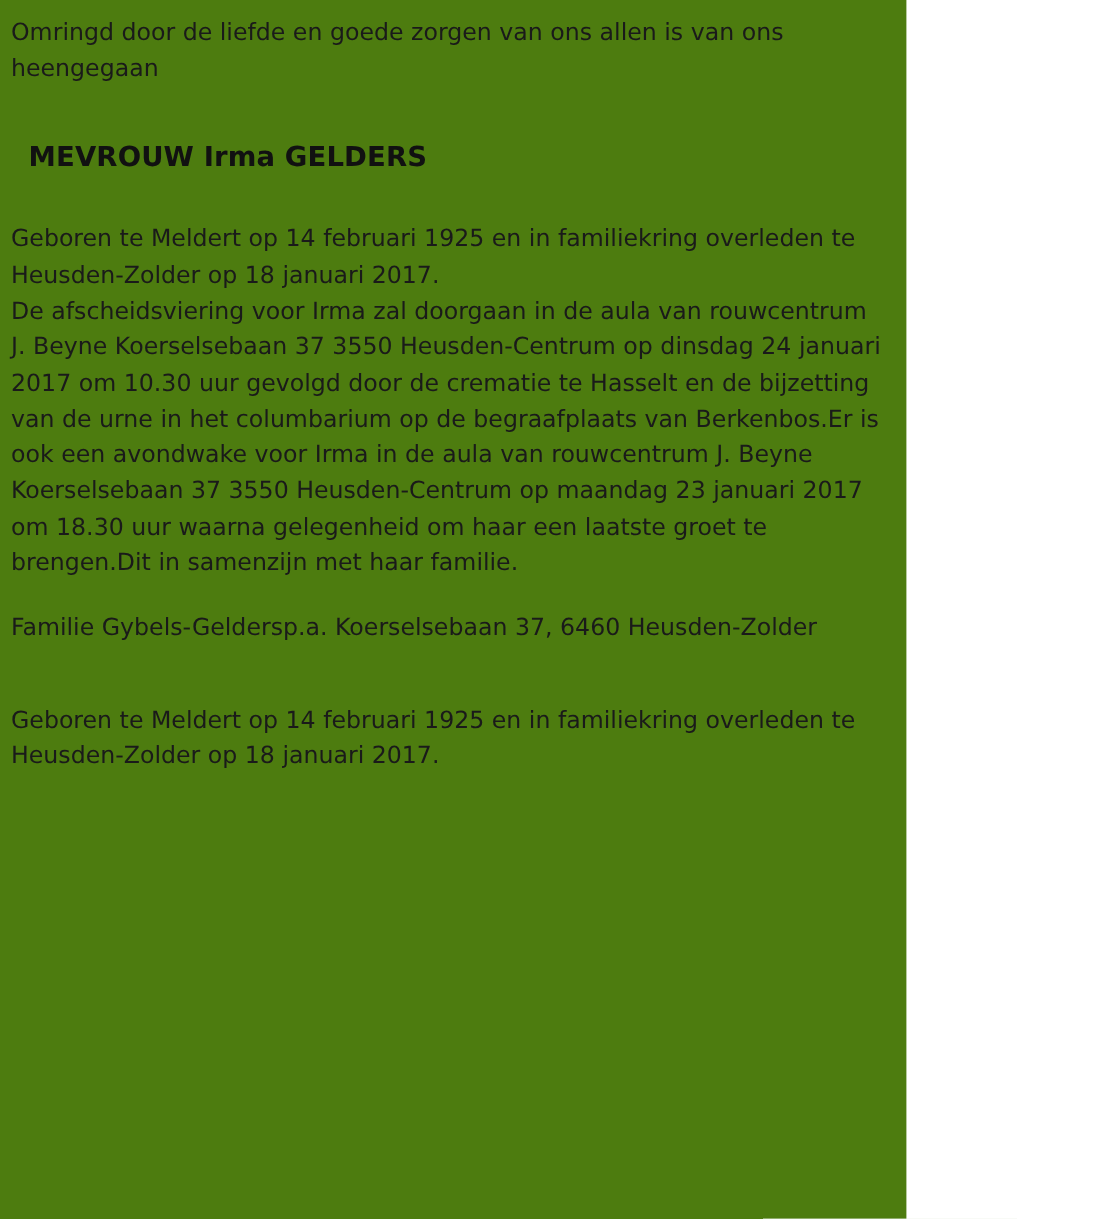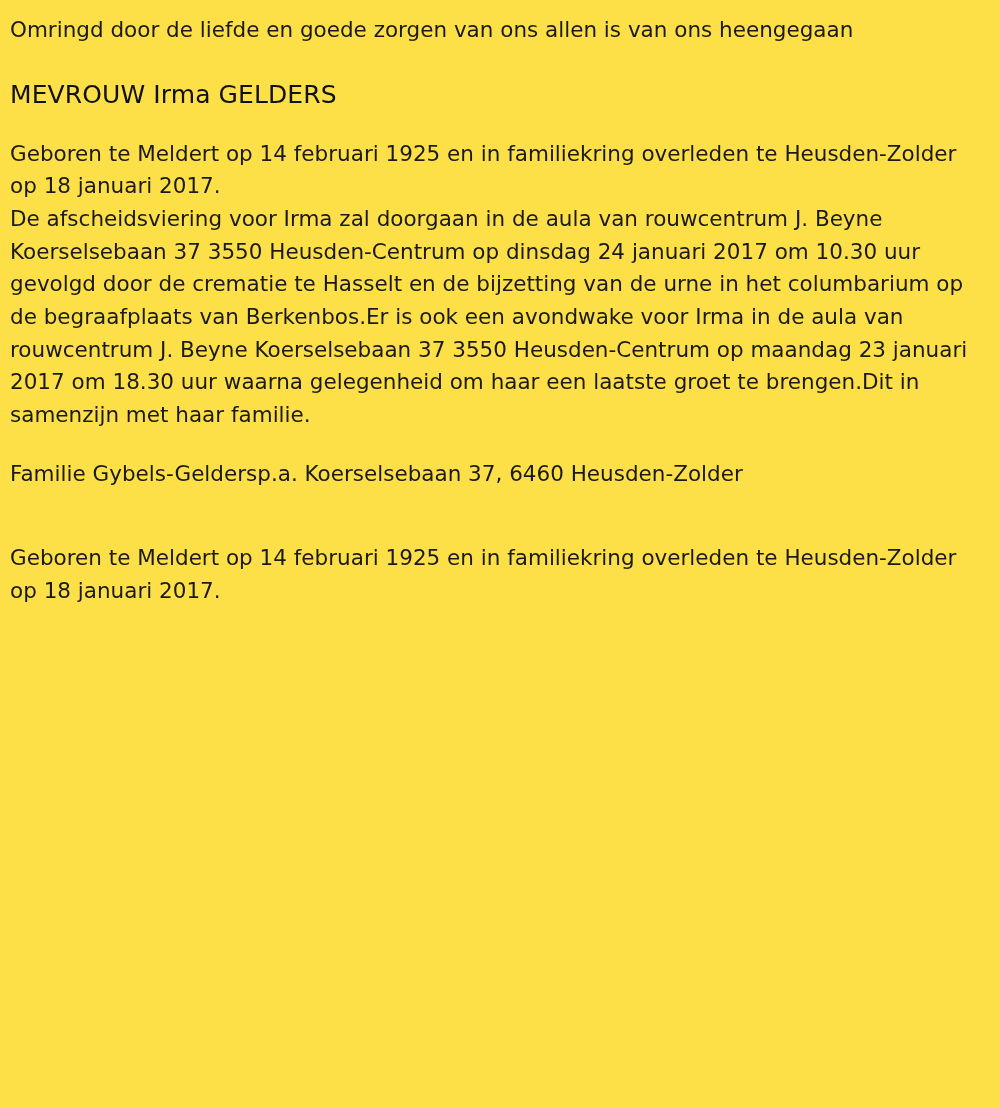--- a/index.html
+++ b/index.html
@@ -8,45 +8,45 @@
     background: #ffffff;
   }
   body {
     width: 1000px;
     min-height: 1108px;
     font-family: "DejaVu Sans", sans-serif;
     color: #1a1a1a;
     -webkit-font-smoothing: antialiased;
   }
   .page {
-    width: 1000px;
+    width: 824px;
     min-height: 1108px;
     box-sizing: border-box;
     padding: 14px 18px 10px 10px;
-    background: #fde047;
+    background: #4d7c0f;
   }
   .notice {
     font-size: 21.5px;
     line-height: 1.52;
     color: #1a1a1a;
   }
   .para {
     margin: 0;
     white-space: pre-wrap;
   }
   .gap-lg {
     height: 30px;
   }
   .gap-md {
     height: 26px;
   }
   .name {
-    margin: 0;
+    margin: 16px;
     font-size: 25px;
-    font-weight: normal;
+    font-weight: bold;
     line-height: 1.4;
     letter-spacing: 0.1px;
     color: #111111;
   }
   .body-block {
     margin: 0;
     white-space: pre-wrap;
   }
 </style>
 </head>

